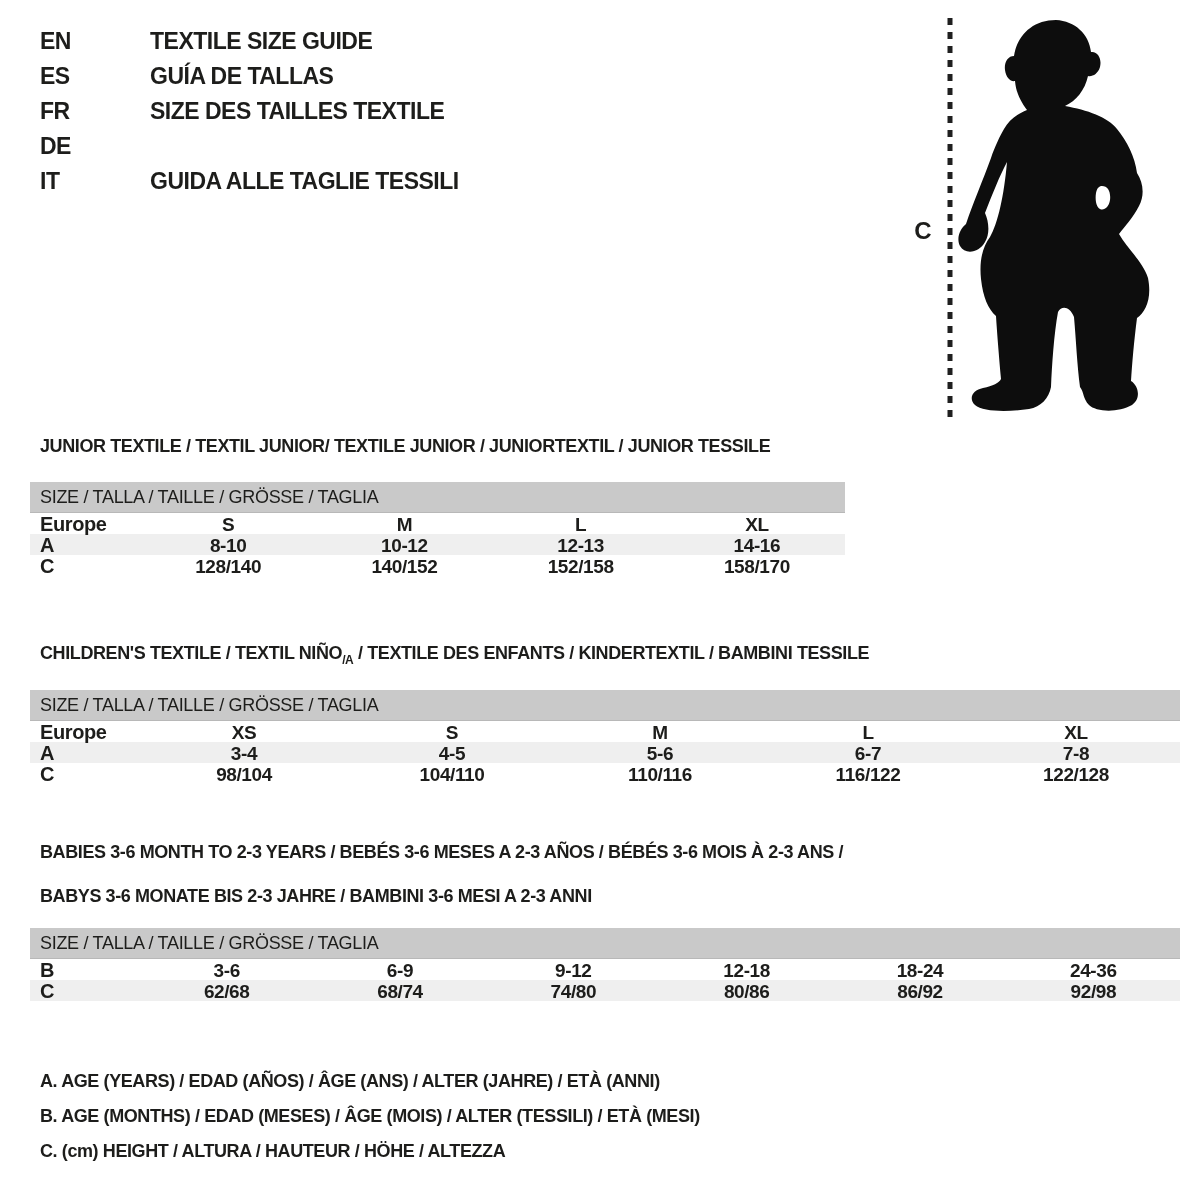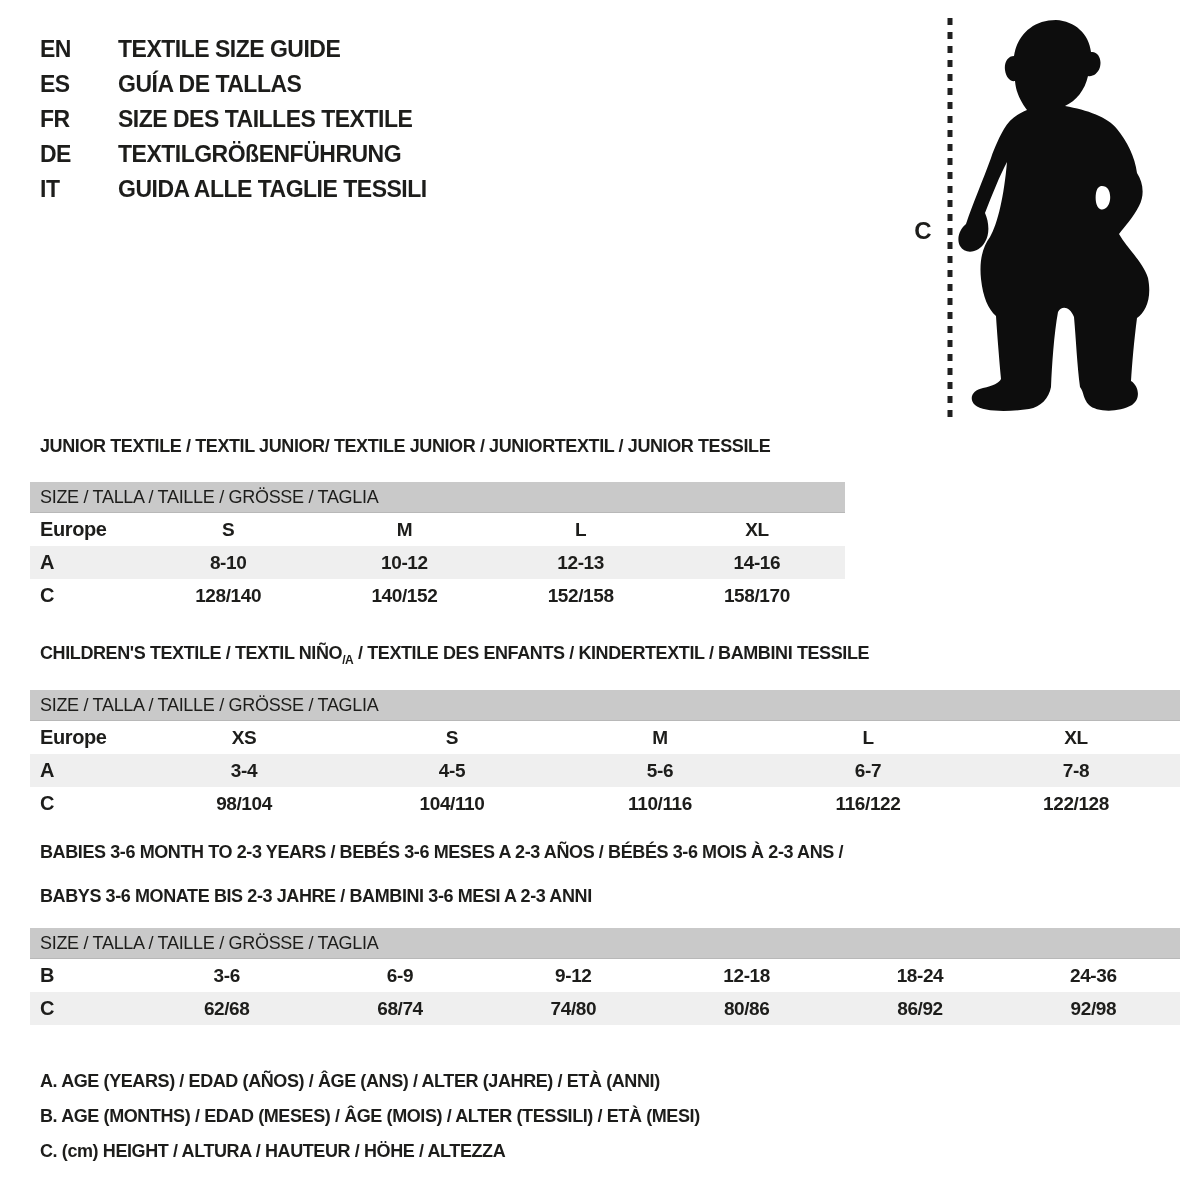--- a/index.html
+++ b/index.html
@@ -2,37 +2,37 @@
 <html><head>
 <meta charset="utf-8">
 <style>
   html,body{margin:0;padding:0;background:#ffffff;}
   .page{
     position:relative;width:1200px;height:1200px;background:#ffffff;overflow:hidden;
     font-family:"Liberation Sans","DejaVu Sans",sans-serif;color:#1d1d1b;
   }
   
   .lang-block{position:absolute;left:40px;top:28px;}
-  .lang-row{display:flex;height:35px;align-items:flex-end;}
+  .lang-row{display:flex;height:35px;align-items:flex-start;gap:32px;}
   .lang-code{width:78px;font-size:23px;font-weight:700;letter-spacing:-0.5px;}
   .lang-label{font-size:23px;font-weight:700;letter-spacing:-0.5px;white-space:nowrap;}
   
   .figure{position:absolute;left:905px;top:10px;width:250px;height:412px;}
   .figure svg{position:absolute;left:0;top:0;}
   .measure-label{position:absolute;left:2px;top:207px;width:32px;text-align:center;
     font-size:24px;font-weight:700;}
   
   .section-heading{position:absolute;left:40px;font-size:18px;font-weight:700;
     letter-spacing:-0.4px;white-space:nowrap;}
   .sub-inline{font-size:12px;vertical-align:sub;font-weight:700;}
   
   .size-table{position:absolute;left:30px;}
   .size-bar{background:#c9c9c9;border-bottom:1px solid #b8b8b8;height:31px;line-height:31px;
     padding-left:10px;font-size:18px;font-weight:400;letter-spacing:-0.3px;box-sizing:border-box;}
-  .trow{display:grid;height:33px;align-items:center;}
+  .trow{display:grid;height:21px;align-items:center;}
   .cols4{grid-template-columns:110px repeat(4,1fr);}
   .cols5{grid-template-columns:110px repeat(5,1fr);}
   .cols6{grid-template-columns:110px repeat(6,1fr);}
   .trow.shade{background:#efefef;}
   .tlabel{padding-left:10px;font-size:20px;font-weight:700;letter-spacing:-0.4px;}
   .tcell{text-align:center;font-size:19px;font-weight:700;letter-spacing:-0.4px;}
   .w-junior{width:815px;top:482px;}
   .w-children{width:1150px;top:690px;}
   .w-babies{width:1150px;top:928px;}
   
@@ -52,21 +52,20 @@
     <div class="lang-row">
       <span class="lang-code">ES</span>
       <span class="lang-label">GUÍA DE TALLAS</span>
     </div>
     <div class="lang-row">
       <span class="lang-code">FR</span>
       <span class="lang-label">SIZE DES TAILLES TEXTILE</span>
     </div>
     <div class="lang-row">
       <span class="lang-code">DE</span>
-      <span class="lang-label">TEXTILGRÖßENFÜHRUNG</span>
     </div>
     <div class="lang-row">
       <span class="lang-code">IT</span>
       <span class="lang-label">GUIDA ALLE TAGLIE TESSILI</span>
     </div>
   </div>
 
   <div class="figure">
     <svg width="250" height="412" viewBox="0 0 250 412">
       <line x1="45" y1="8" x2="45" y2="409" stroke="#1f1f1f" stroke-width="5" stroke-dasharray="7 7"></line>

